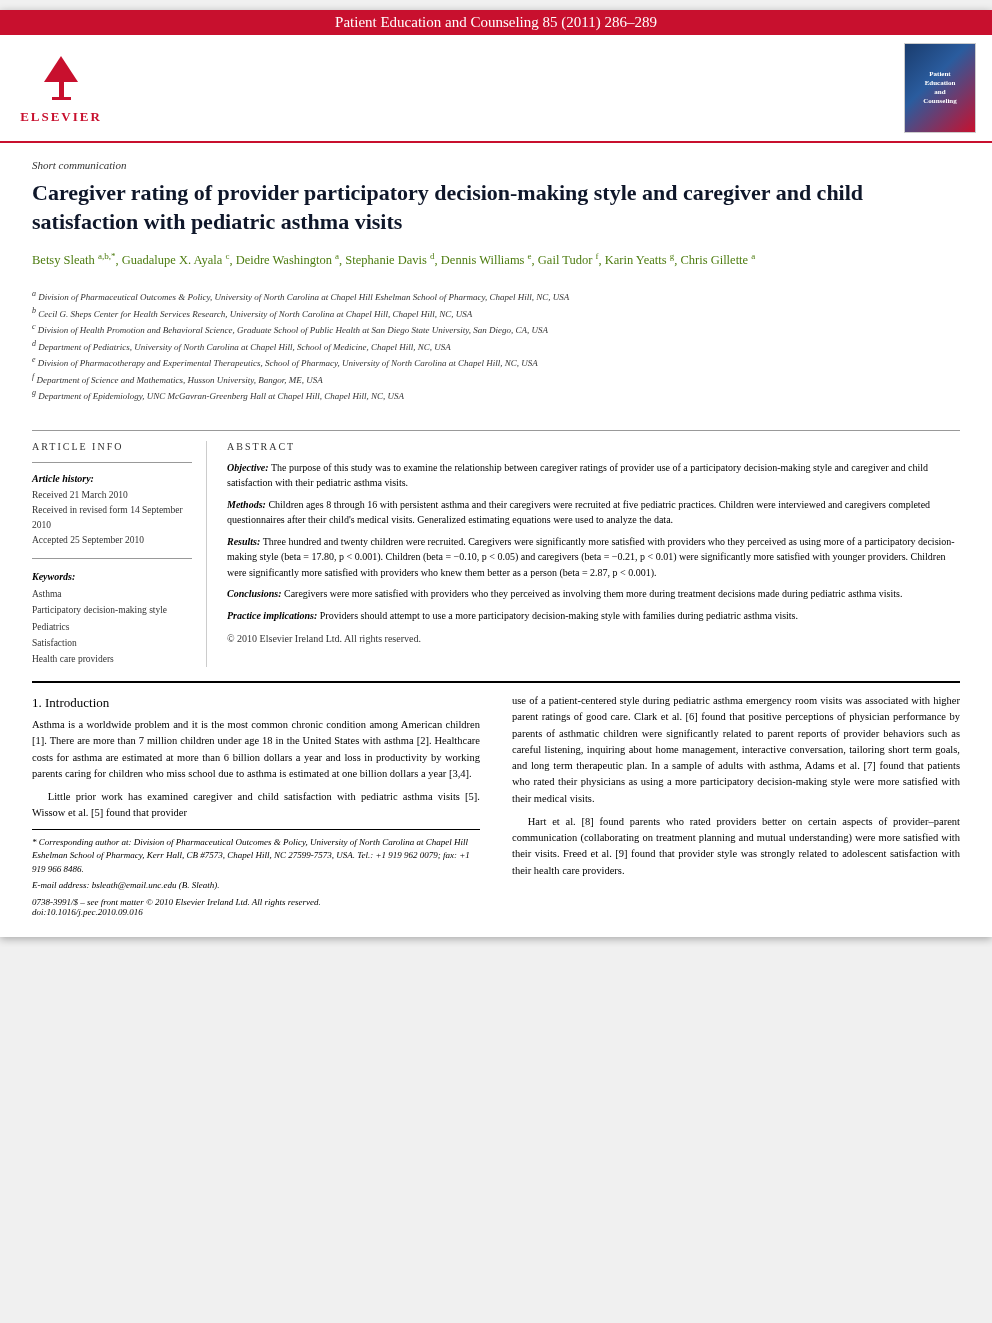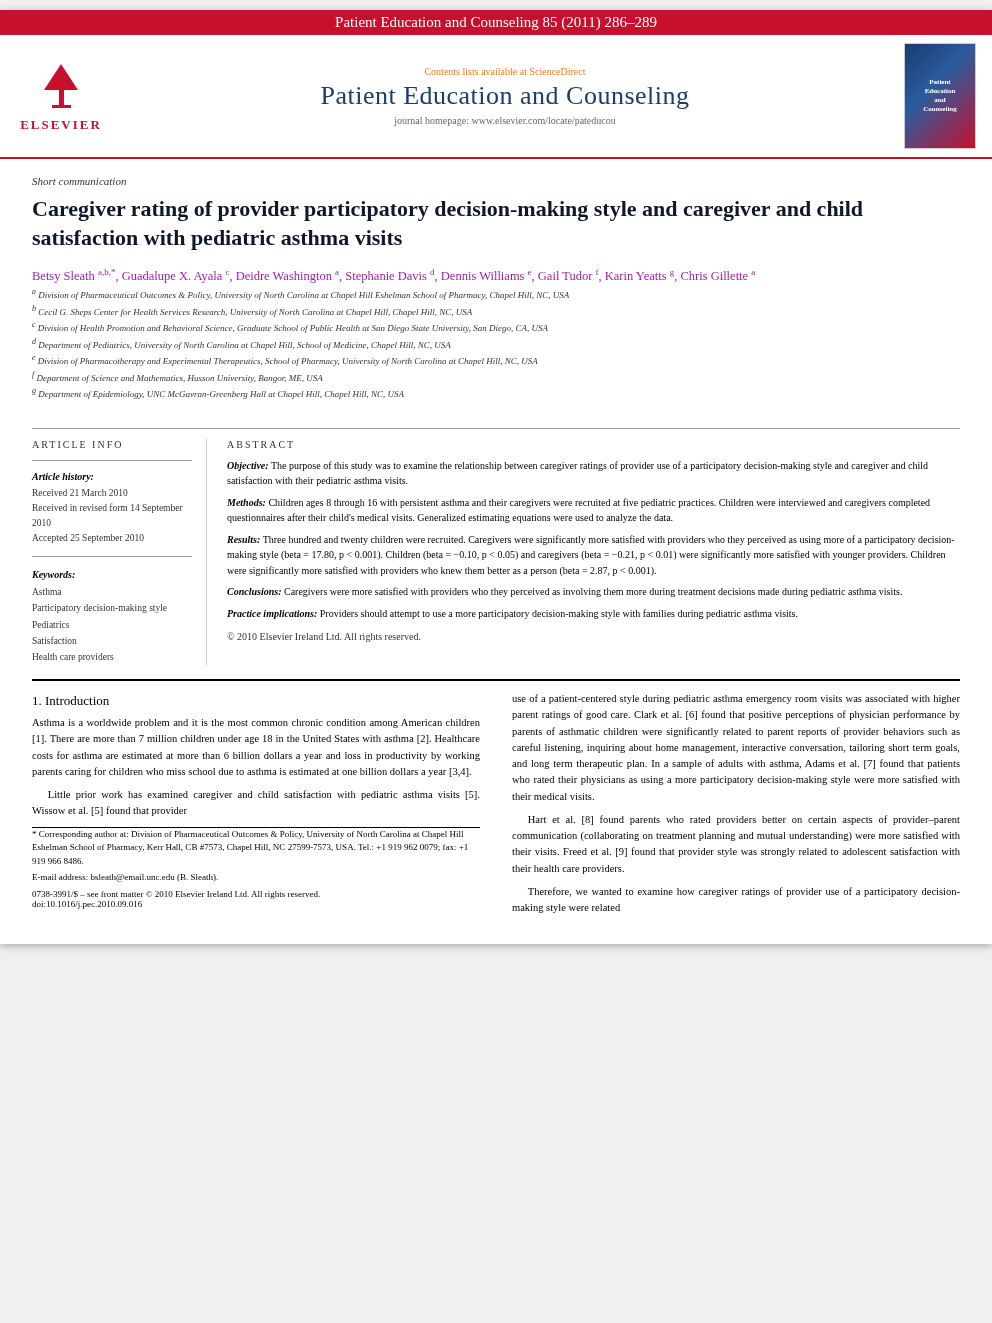--- a/index.html
+++ b/index.html
@@ -69,21 +69,21 @@
       letter-spacing: 0.5px;
       margin: 4px 0;
     }
     .journal-homepage {
       font-size: 10px;
       color: #666;
       margin-top: 4px;
     }
     .journal-cover-img {
       width: 72px;
-      height: 106px;
+      height: 90px;
       background: linear-gradient(135deg, #1a3c6e 0%, #2a5c9e 40%, #c8102e 100%);
       border: 1px solid #ccc;
       display: flex;
       align-items: center;
       justify-content: center;
       font-size: 7px;
       color: #fff;
       text-align: center;
       padding: 4px;
     }
@@ -99,22 +99,22 @@
     }
     .article-title {
       font-size: 22px;
       font-weight: bold;
       color: #0f172a;
       line-height: 1.3;
       margin-bottom: 14px;
     }
     .authors {
       font-size: 12.5px;
-      color: #a21caf;
-      margin-bottom: 0;
+      color: #4d7c0f;
+      margin-bottom: 18px;
       line-height: 1.5;
     }
     .authors sup {
       font-size: 9px;
     }
     .affiliations {
       font-size: 9px;
       color: #333;
       line-height: 1.5;
       margin-bottom: 26px;
@@ -230,20 +230,22 @@
     }
     .body-text p {
       margin-bottom: 7px;
       text-indent: 1.5em;
     }
     .body-text p:first-child {
       text-indent: 0;
     }
     .footnote-section {
       border-top: 1px solid #000;
+      padding-top: 6px;
+      font-style: italic;
     }
     .footnote-text {
       font-size: 9px;
       line-height: 1.5;
       color: #000;
     }
     .footnote-text p {
       margin-bottom: 3px;
     }
     .doi-text {
@@ -270,28 +272,20 @@
         <g fill="#c8102e">
           <rect x="25" y="30" width="5" height="18"></rect>
           <polygon points="27,4 10,30 44,30"></polygon>
           <polygon points="27,10 14,26 40,26"></polygon>
         </g>
         <rect x="18" y="45" width="19" height="3" fill="#c8102e"></rect>
       </svg>
       <div class="elsevier-text">ELSEVIER</div>
     </div>
 
-    <div class="journal-title-block">
-      <div class="sciencedirect-link">
-        <span>Contents lists available at</span>
-        <span style="color:#f47920; cursor:pointer;">ScienceDirect</span>
-      </div>
-      <div class="journal-title-main">Patient Education and Counseling</div>
-      <div class="journal-homepage">journal homepage: www.elsevier.com/locate/pateducou</div>
-    </div>
 
     <div class="journal-cover-img">
       <span style="font-size:7px; line-height:1.3; font-weight:bold;">Patient<br>Education<br>and<br>Counseling</span>
     </div>
   </div>
 
   <div class="article-body">
 
     <div class="section-label">Short communication</div>
 
@@ -384,19 +378,18 @@
             <p>0738-3991/$ – see front matter © 2010 Elsevier Ireland Ltd. All rights reserved.</p>
             <p>doi:10.1016/j.pec.2010.09.016</p>
           </div>
         </div>
       </div>
 
       <div class="main-right">
         <div class="body-text">
           <p>use of a patient-centered style during pediatric asthma emergency room visits was associated with higher parent ratings of good care. Clark et al. [6] found that positive perceptions of physician performance by parents of asthmatic children were significantly related to parent reports of provider behaviors such as careful listening, inquiring about home management, interactive conversation, tailoring short term goals, and long term therapeutic plan. In a sample of adults with asthma, Adams et al. [7] found that patients who rated their physicians as using a more participatory decision-making style were more satisfied with their medical visits.</p>
           <p>Hart et al. [8] found parents who rated providers better on certain aspects of provider–parent communication (collaborating on treatment planning and mutual understanding) were more satisfied with their visits. Freed et al. [9] found that provider style was strongly related to adolescent satisfaction with their health care providers.</p>
-          <p>Therefore, we wanted to examine how caregiver ratings of provider use of a participatory decision-making style were related</p>
         </div>
       </div>
     </div>
 
   </div>
 </div>
 
 </body></html>

